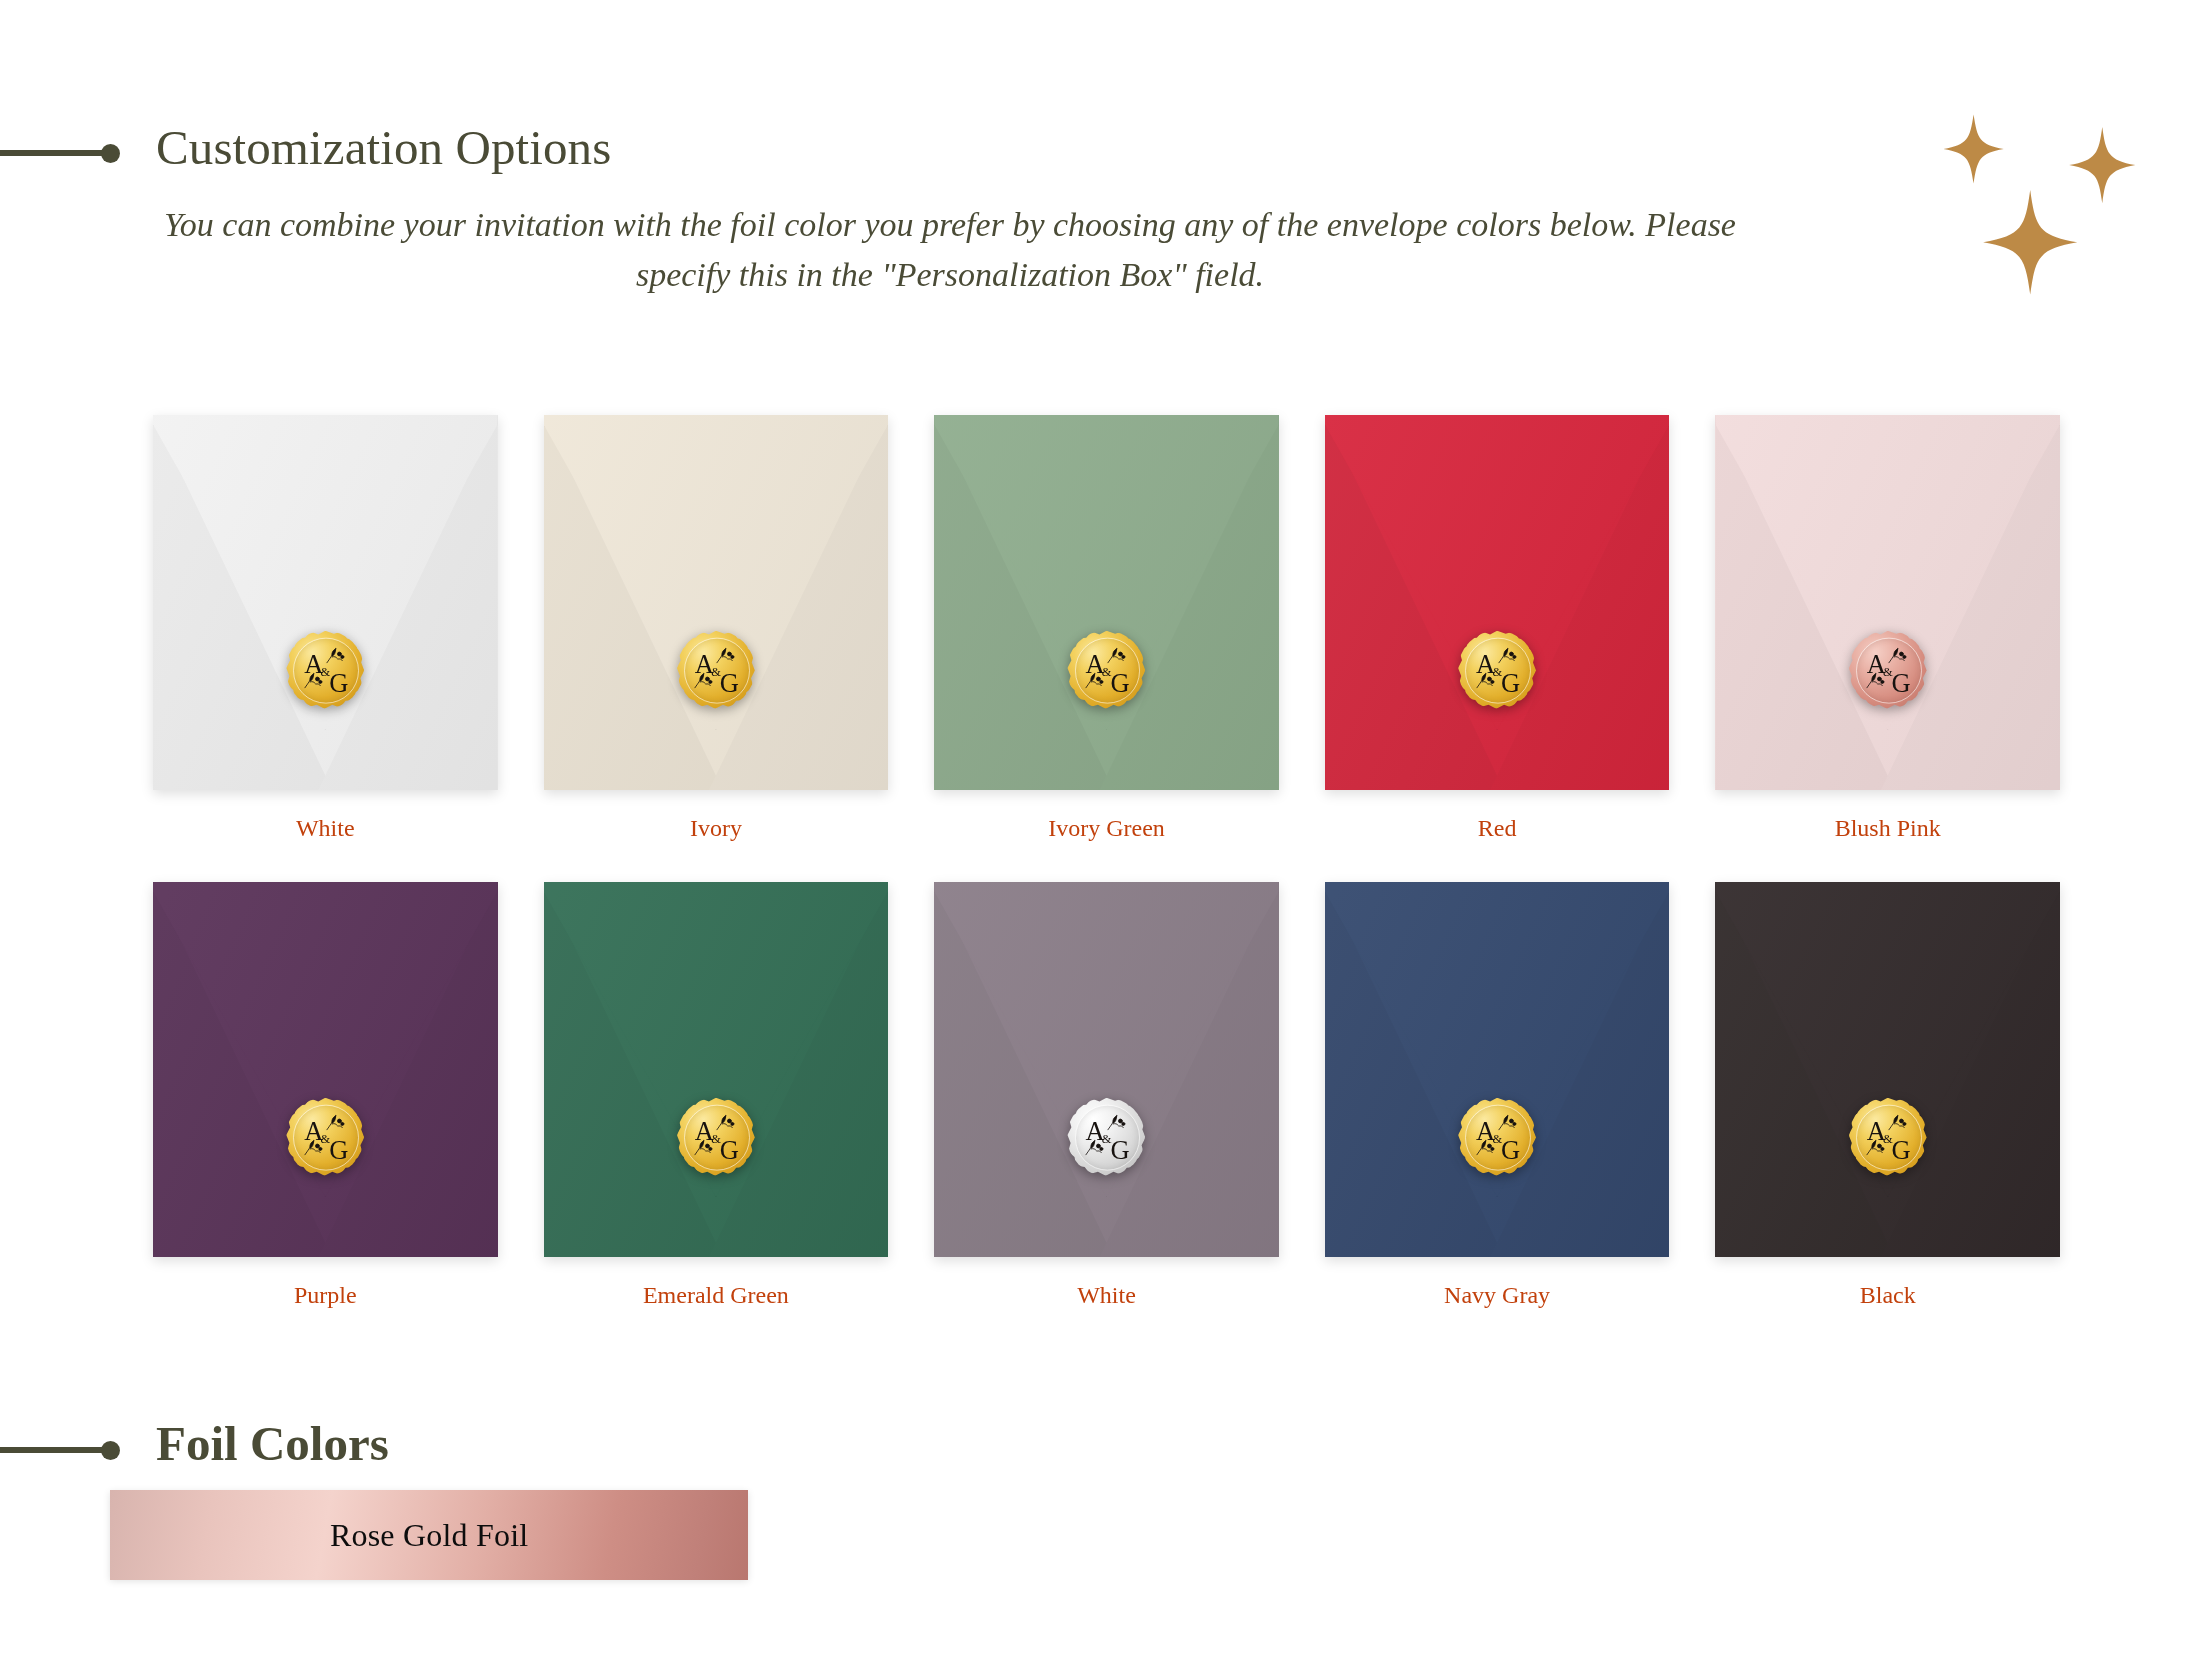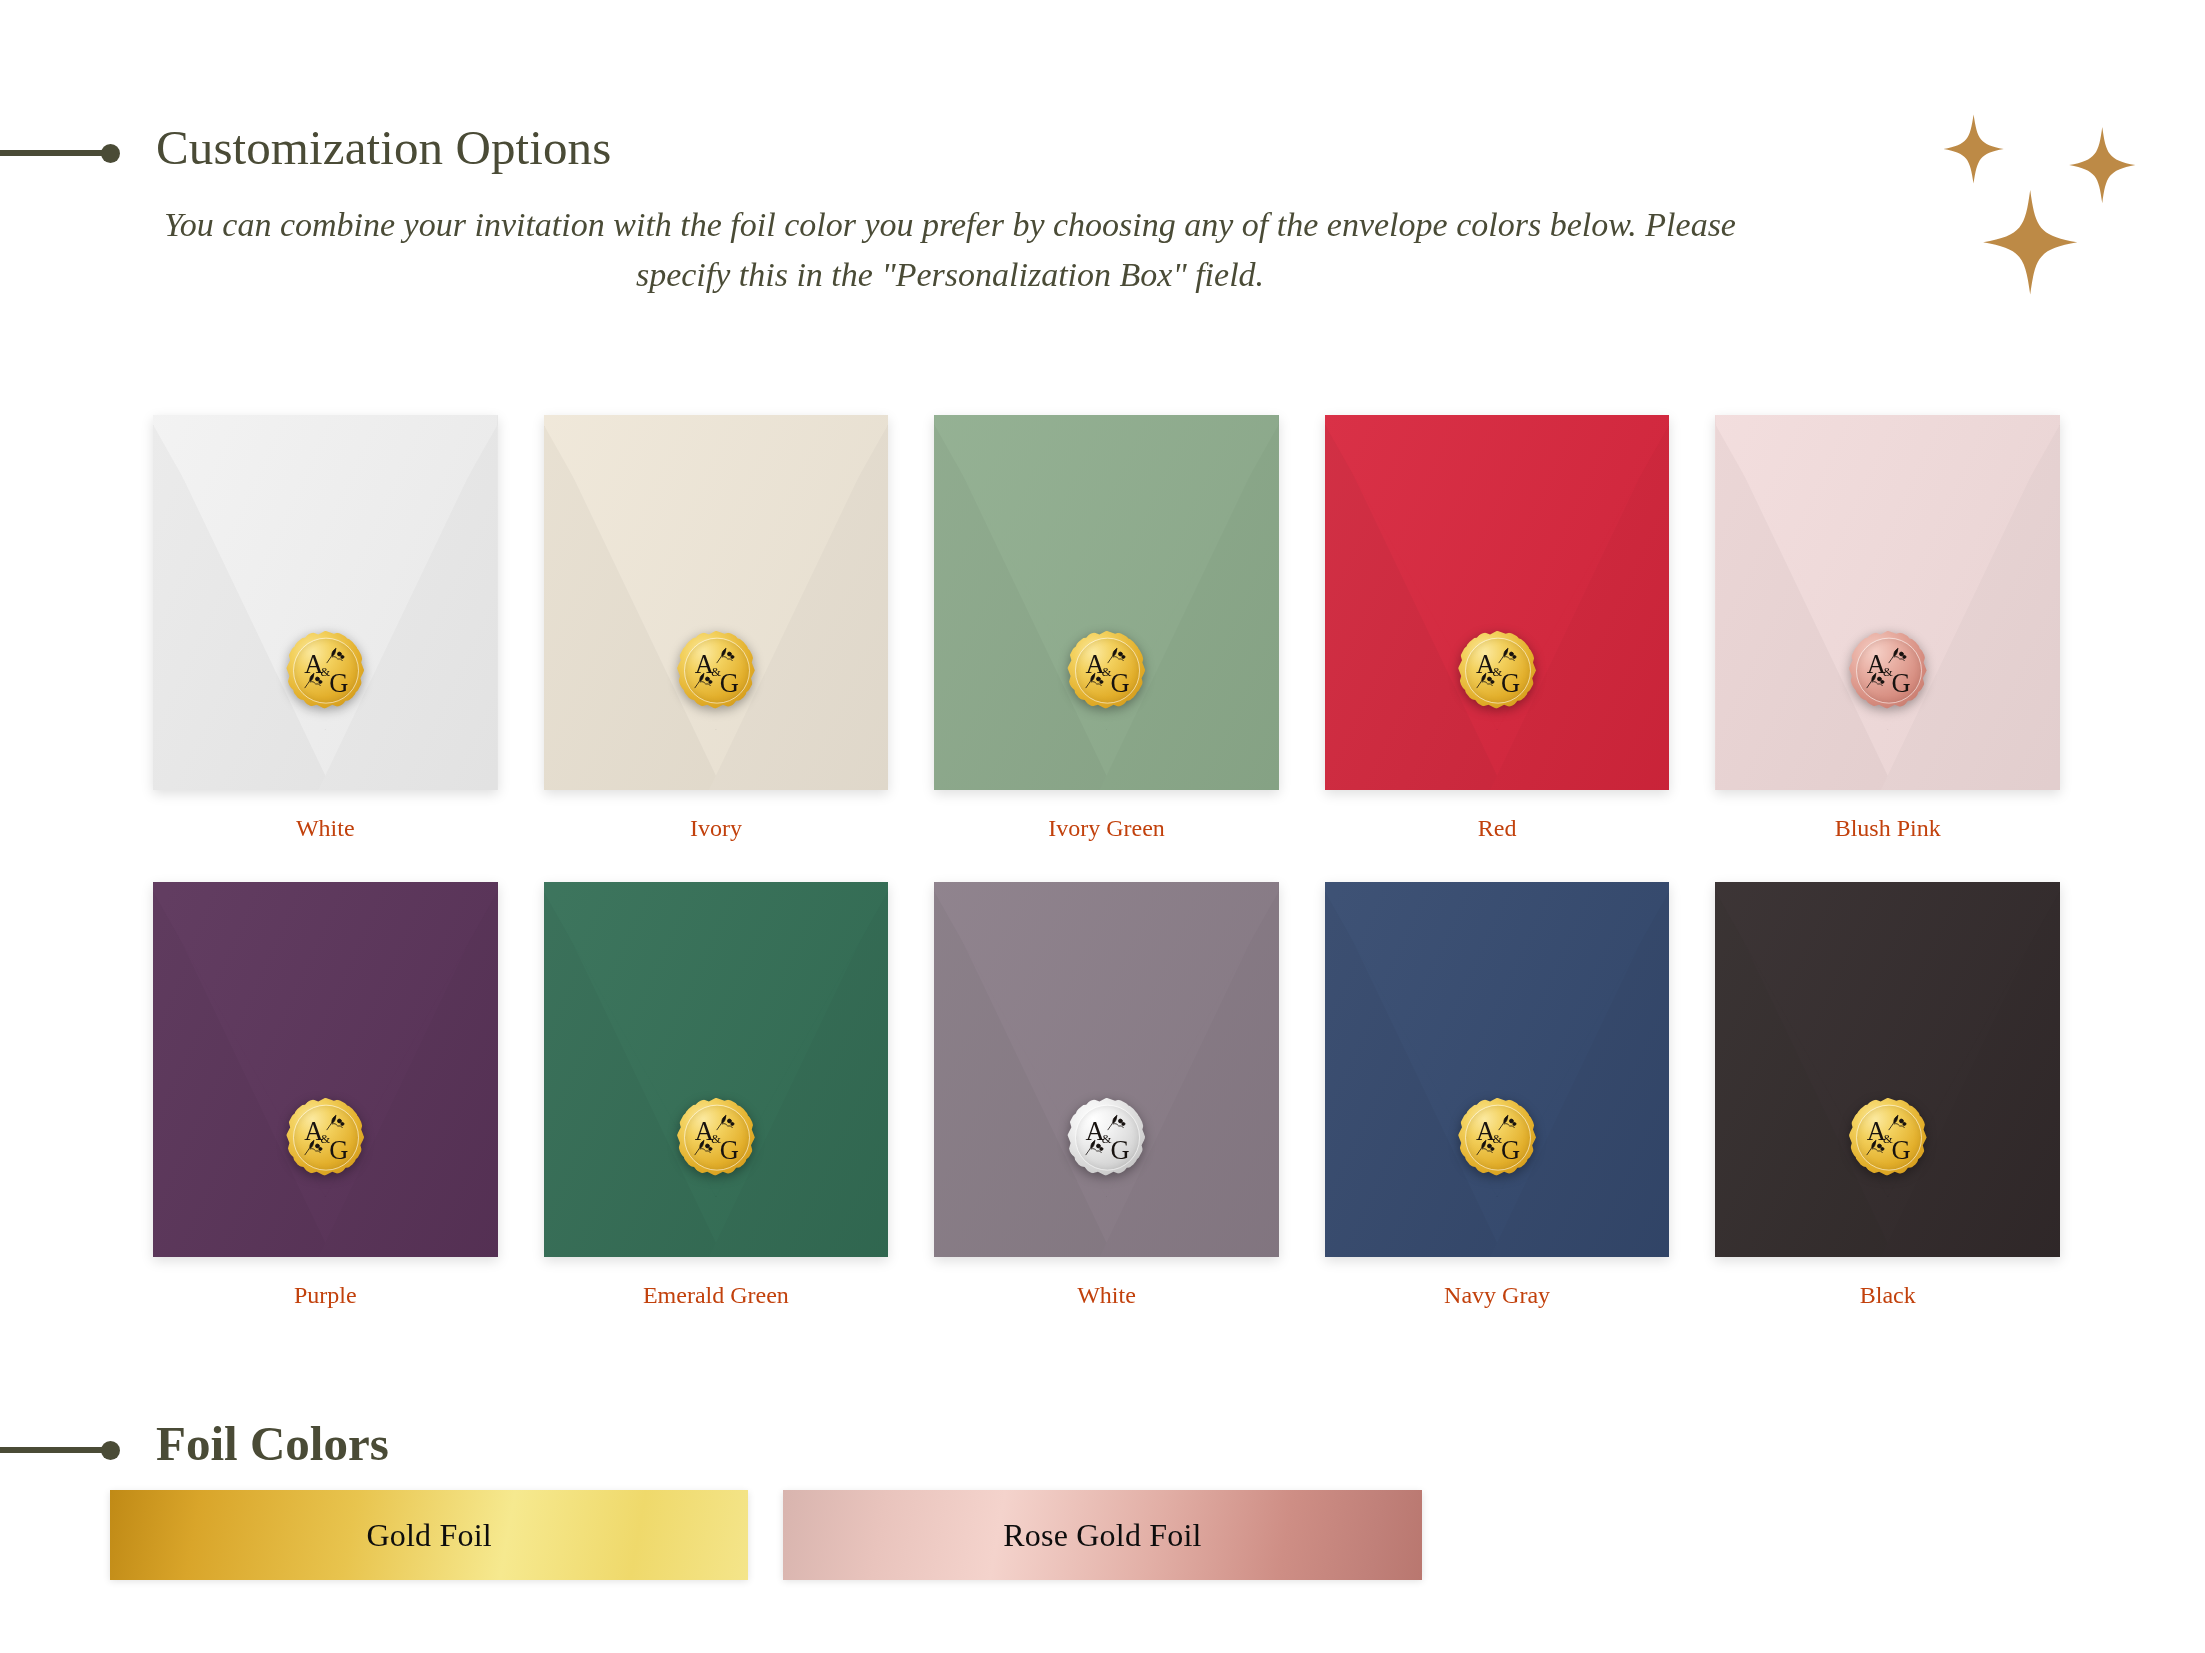--- a/index.html
+++ b/index.html
@@ -651,20 +651,17 @@
       <div class="env-label">Black</div>
     </div>
   </div>
 
 <div class="section-marker" id="foil-marker">
   <span class="rule"></span>
   <span class="knob"></span>
 </div>
 <div class="foil-title">Foil Colors</div>
 <div id="foil-row">
-    <div class="foil-swatch" style="background: linear-gradient(100deg, rgb(192, 138, 22) 0%, rgb(217, 165, 42) 14%, rgb(232, 196, 78) 38%, rgb(246, 233, 143) 62%, rgb(239, 217, 107) 82%, rgb(244, 229, 138) 100%);">
-      <span>Gold Foil</span>
-    </div>
     <div class="foil-swatch" style="background: linear-gradient(100deg, rgb(216, 180, 174) 0%, rgb(233, 196, 189) 16%, rgb(244, 211, 204) 34%, rgb(226, 175, 166) 58%, rgb(206, 142, 133) 78%, rgb(192, 128, 121) 92%, rgb(185, 119, 111) 100%);">
       <span>Rose Gold Foil</span>
     </div>
   </div>
 
 
 </body></html>

